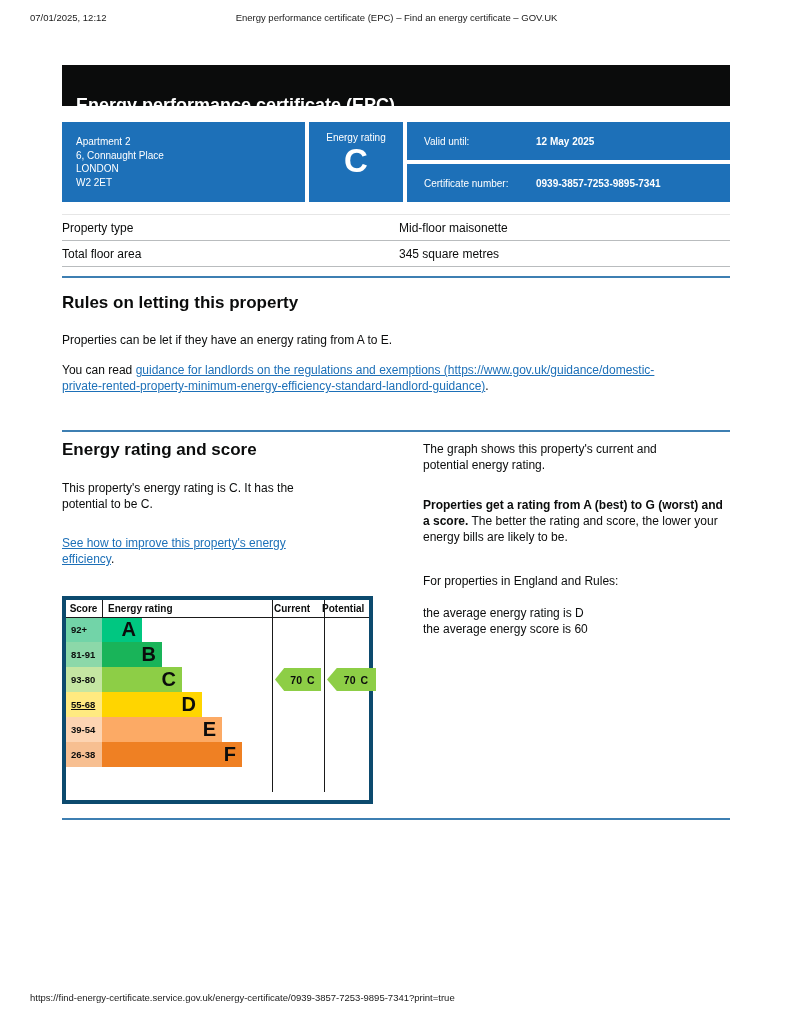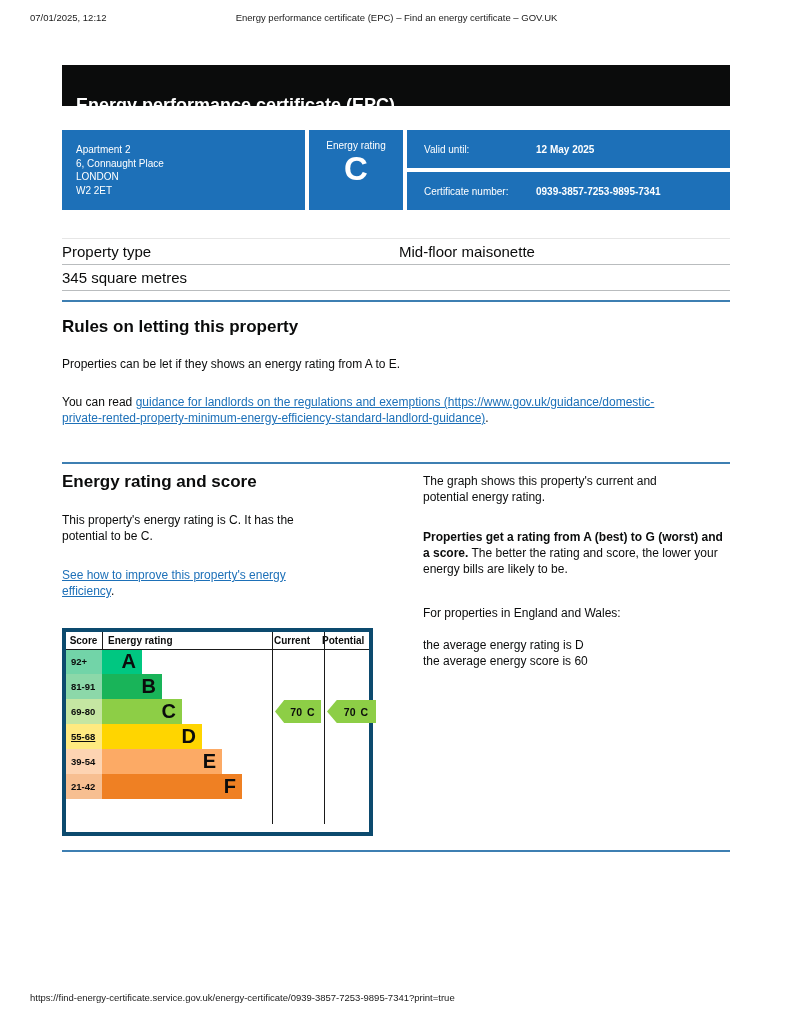--- a/index.html
+++ b/index.html
@@ -13,44 +13,44 @@
   .print-header .ttl { position:absolute; left:0; width:100%; text-align:center; top:0; }
   .print-footer { position:absolute; top:992px; left:0; width:100%; height:14px; font-size:9.5px; color:#1a1a1a; }
   .print-footer .url { position:absolute; left:30px; top:0; }
   .print-footer .pg { position:absolute; right:30px; top:0;margin-top:36px; }
 
   .content { position:absolute; left:62px; top:65px; width:668px; }
 
   .banner { background:#0b0c0c; color:#fff; height:41px; display:flex; align-items:center; padding-left:14px; }
   .banner h1 { font-size:18px; font-weight:bold;margin-top:40px; }
 
-  .summary { display:flex; gap:4px; margin-top:24px; height:80px;border-radius:30px; }
+  .summary { display:flex; gap:4px; margin-top:16px; height:80px;border-radius:30px; }
   .box { background:#1d70b8; color:#fff; }
   .addr-box { width:243px; padding:13px 0 0 14px; font-size:10px; line-height:13.5px; }
   .rating-box { width:94px; display:flex; flex-direction:column; align-items:center; padding-top:10px; }
   .rating-box .lbl { font-size:10px; }
   .rating-box .big { font-size:33px; font-weight:bold; line-height:36px; }
   .meta-col { flex:1; display:flex; flex-direction:column; gap:4px; }
   .meta-box { flex:1; display:flex; align-items:center; padding-left:17px; font-size:10px; }
   .meta-box .mlbl { width:112px; }
   .meta-box .mval { font-weight:bold; }
 
-  .prop-table { margin-top:28px; font-size:15px; border-top:1px solid #e6e6e6; }
+  .prop-table { margin-top:12px; font-size:12px; border-top:1px solid #e6e6e6; }
   .prop-row { display:flex; height:26px; align-items:center; border-bottom:1px solid #b9bcbe; }
   .prop-row .plbl { width:337px; }
 
   .blue-rule { height:2px; background:#3e7fb2; }
   .rule-1 { margin-top:9px; }
   .rule-2 { margin-top:36px; }
   .rule-3 { margin-top:14px; }
 
   h2.sec { font-size:17px; font-weight:bold; margin-top:15px; }
   .body-txt { font-size:12px; line-height:16px; }
   p.p1 { margin-top:19px; }
-  p.p2 { margin-top:22px; }
+  p.p2 { margin-top:14px; }
   a.lnk { color:#1d70b8; text-decoration:underline; cursor:pointer; }
 
   .two-col { display:flex; margin-top:8px; }
   .col-left { width:330px; }
   .col-right { margin-left:31px; width:307px; }
   .col-left .p-first { margin-top:20px; }
   .col-left .p-link { margin-top:23px; }
   .col-right .rp1 { margin-top:1px; }
   .col-right .rp2 { margin-top:24px; }
   .col-right .rp3 { margin-top:28px; }
@@ -116,28 +116,29 @@
         </div>
       </div>
     </div>
 
     <div class="prop-table">
       <div class="prop-row">
         <span class="plbl">Property type</span>
         <span>Mid-floor maisonette</span>
       </div>
       <div class="prop-row">
+        <span class="plbl">Total floor area</span>
         <span>345 square metres</span>
       </div>
     </div>
 
     <div class="blue-rule rule-1"></div>
 
     <h2 class="sec">Rules on letting this property</h2>
-    <p class="body-txt p1">Properties can be let if they shows an energy rating from A to E.</p>
+    <p class="body-txt p1">Properties can be let if they have an energy rating from A to E.</p>
     <p class="body-txt p2"><span>You can read </span><a class="lnk"><span>guidance for landlords on the regulations and exemptions (https://www.gov.uk/guidance/domestic-</span><br><span>private-rented-property-minimum-energy-efficiency-standard-landlord-guidance)</span></a><span>.</span></p>
 
     <div class="blue-rule rule-2"></div>
 
     <div class="two-col">
       <div class="col-left">
         <h2 class="sec" style="margin-top:0">Energy rating and score</h2>
         <p class="body-txt p-first"><span>This property's energy rating is C. It has the</span><br><span>potential to be C.</span></p>
         <p class="body-txt p-link"><a class="lnk"><span>See how to improve this property's energy</span><br><span>efficiency</span></a><span>.</span></p>
 
@@ -151,33 +152,33 @@
 
           <div class="band-row">
             <span class="score-cell" style="background: rgb(114, 212, 168);">92+</span>
             <span class="bar" style="width: 40px; background: rgb(0, 199, 129);">A</span>
           </div>
           <div class="band-row">
             <span class="score-cell" style="background: rgb(140, 216, 169);">81-91</span>
             <span class="bar" style="width: 60px; background: rgb(25, 180, 89);">B</span>
           </div>
           <div class="band-row">
-            <span class="score-cell" style="background: rgb(197, 230, 162);">69-80</span>
+            <span class="score-cell" style="background: rgb(197, 230, 162);">93-80</span>
             <span class="bar" style="width: 80px; background: rgb(141, 206, 70);">C</span>
           </div>
           <div class="band-row">
             <span class="score-cell" style="background: rgb(255, 234, 128); text-decoration: underline;">55-68</span>
             <span class="bar" style="width: 100px; background: rgb(255, 213, 0);">D</span>
           </div>
           <div class="band-row">
             <span class="score-cell" style="background: rgb(253, 212, 178);">39-54</span>
             <span class="bar" style="width: 120px; background: rgb(252, 170, 101);">E</span>
           </div>
           <div class="band-row">
-            <span class="score-cell" style="background: rgb(247, 191, 145);">21-42</span>
+            <span class="score-cell" style="background: rgb(247, 191, 145);">26-38</span>
             <span class="bar" style="width: 140px; background: rgb(239, 128, 35);">F</span>
           </div>
 
           <div class="head-line"></div>
           <div class="vline vl-head"></div>
           <div class="vline vl-cur"></div>
           <div class="vline vl-pot"></div>
 
           <div class="arrow arr-cur" style="background: rgb(141, 206, 70);">
             <span>70</span>
@@ -186,21 +187,21 @@
           <div class="arrow arr-pot" style="background: rgb(141, 206, 70);">
             <span>70</span>
             <span>C</span>
           </div>
         </div>
       </div>
 
       <div class="col-right body-txt">
         <p class="rp1"><span>The graph shows this property's current and</span><br><span>potential energy rating.</span></p>
         <p class="rp2"><b>Properties get a rating from A (best) to G (worst) and a score.</b><span> The better the rating and score, the lower your energy bills are likely to be.</span></p>
-        <p class="rp3">For properties in England and Wales:</p>
+        <p class="rp3">For properties in England and Rules:</p>
         <p class="rp4"><span>the average energy rating is D</span><br><span>the average energy score is 60</span></p>
       </div>
     </div>
 
     <div class="blue-rule rule-3"></div>
   </div>
 
   <div class="print-footer">
     <span class="url">https://find-energy-certificate.service.gov.uk/energy-certificate/0939-3857-7253-9895-7341?print=true</span>
     <span class="pg">1/4</span>

